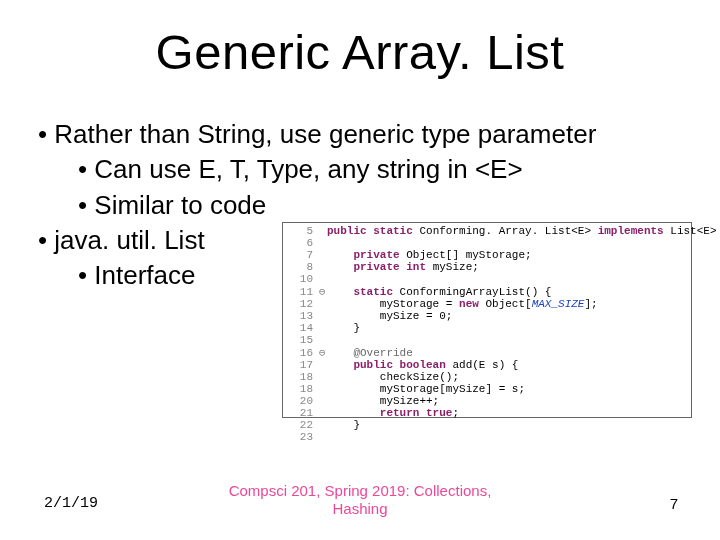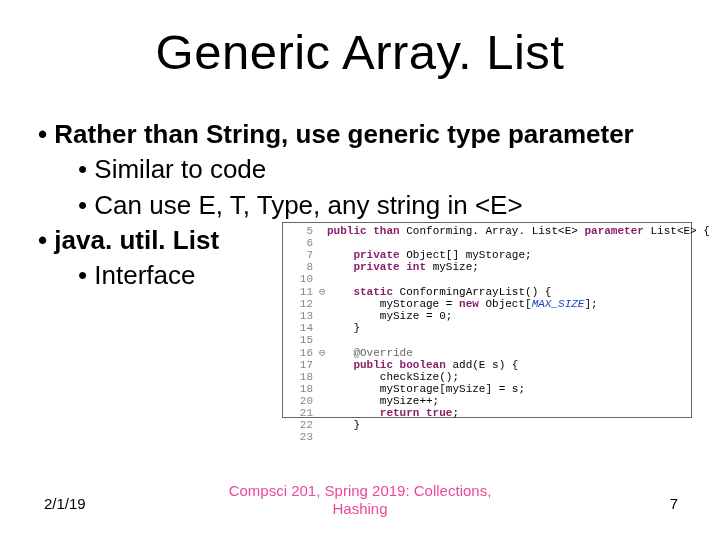--- a/index.html
+++ b/index.html
@@ -30,21 +30,21 @@
   }
   .content {
     position: absolute;
     top: 118px;
     left: 38px;
     right: 38px;
     font-size: 26px;
     color: #000;
     line-height: 1.28;
   }
-  .content .bold { font-weight: bold; }
+  .content .bold { font-weight: normal; }
   .b1 { margin: 0 0 2px 0; }
   .b1::before {
     content: "• ";
   }
   .b2 { margin: 0 0 2px 40px; }
   .b2::before {
     content: "• ";
   }
   .codebox {
     position: absolute;
@@ -69,20 +69,21 @@
     display: inline-block;
     width: 8px;
     color: #888;
   }
   .footer-date {
     position: absolute;
     left: 44px;
     bottom: 28px;
     font-size: 15px;
     color: #000;
+    font-family: Liberation Mono, monospace;
   }
   .footer-center {
     position: absolute;
     left: 0;
     width: 100%;
     bottom: 22px;
     text-align: center;
     font-size: 15px;
     color: #ec4899;
     line-height: 1.2;
@@ -97,28 +98,28 @@
 </style>
 </head>
 <body>
 
 <div class="slide">
 
   <div class="title">Generic Array. List</div>
 
   <div class="content">
     <div class="b1 bold">Rather than String, use generic type parameter</div>
+    <div class="b2">Can use E, T, Type, any string in &lt;E&gt;</div>
     <div class="b2">Similar to code</div>
-    <div class="b2">Can use E, T, Type, any string in &lt;E&gt;</div>
     <div class="b1 bold">java. util. List</div>
     <div class="b2">Interface</div>
   </div>
 
   <div class="codebox">
-    <div class="code-row"><span class="ln">5</span><span class="marker"> </span><span class="kw">public than</span><span> Conforming. Array. List&lt;E&gt; </span><span class="kw">parameter</span><span> List&lt;E&gt; {</span></div>
+    <div class="code-row"><span class="ln">5</span><span class="marker"> </span><span class="kw">public static</span><span> Conforming. Array. List&lt;E&gt; </span><span class="kw">implements</span><span> List&lt;E&gt; {</span></div>
     <div class="code-row"><span class="ln">6</span></div>
     <div class="code-row"><span class="ln">7</span><span class="marker"> </span>    <span class="kw">private</span><span> Object[] myStorage;</span></div>
     <div class="code-row"><span class="ln">8</span><span class="marker"> </span>    <span class="kw">private int</span><span> mySize;</span></div>
     <div class="code-row"><span class="ln">10</span></div>
     <div class="code-row"><span class="ln">11</span><span class="marker">⊖</span>    <span class="kw">static</span><span> ConformingArrayList() {</span></div>
     <div class="code-row"><span class="ln">12</span><span class="marker"> </span>        <span>myStorage = </span><span class="kw">new</span><span> Object[</span><span class="cst">MAX_SIZE</span><span>];</span></div>
     <div class="code-row"><span class="ln">13</span><span class="marker"> </span>        <span>mySize = 0;</span></div>
     <div class="code-row"><span class="ln">14</span><span class="marker"> </span>    <span>}</span></div>
     <div class="code-row"><span class="ln">15</span></div>
     <div class="code-row"><span class="ln">16</span><span class="marker">⊖</span>    <span class="ann">@Override</span></div>

